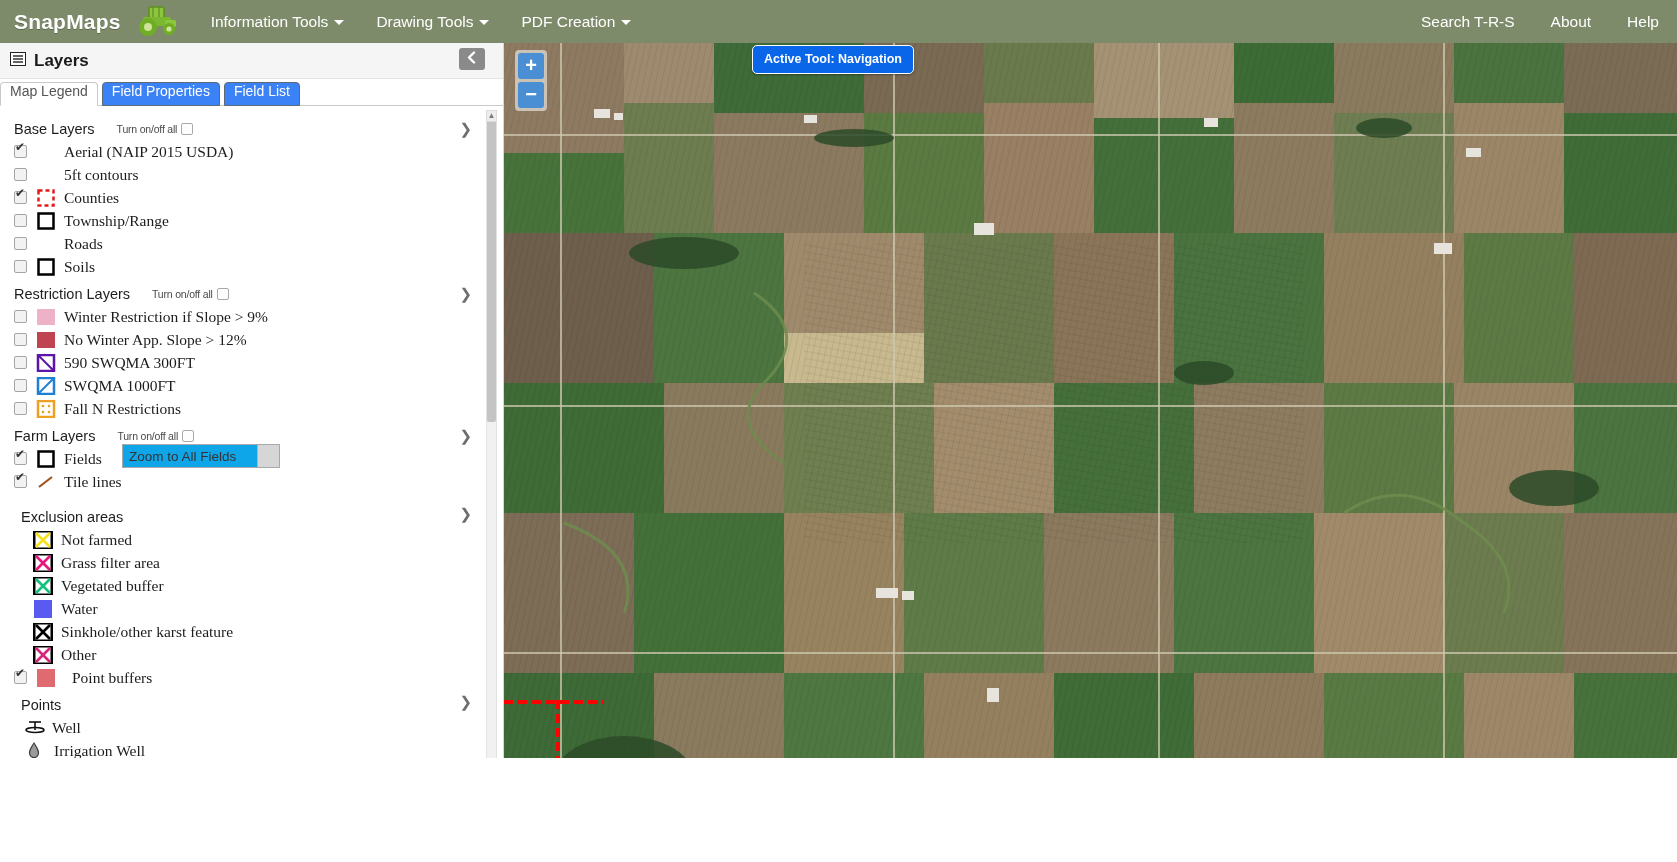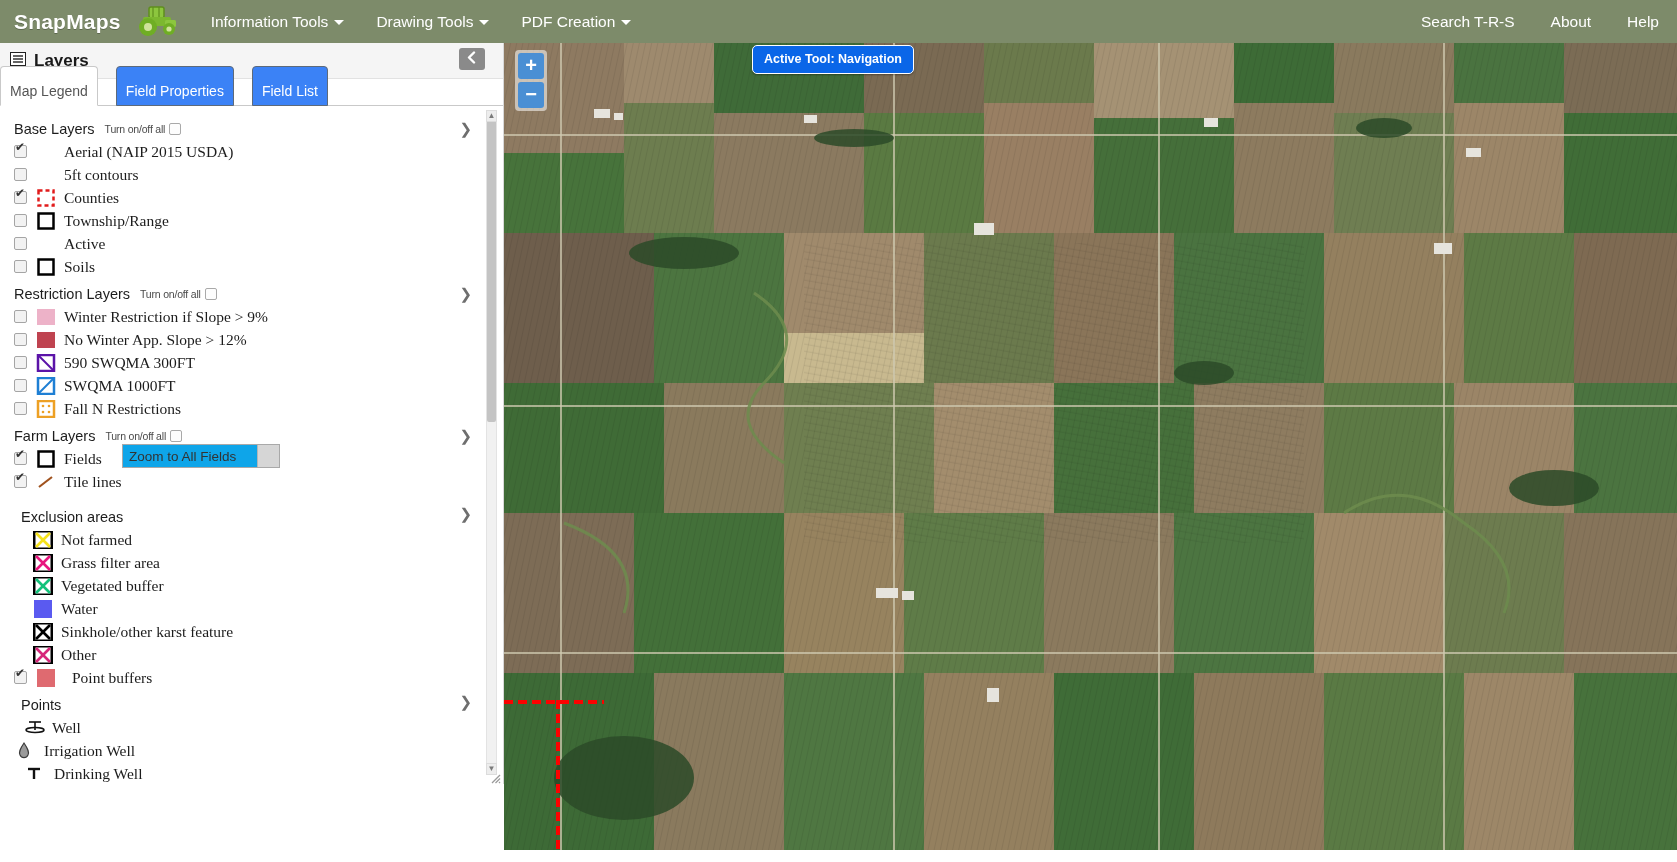--- a/index.html
+++ b/index.html
@@ -3,21 +3,21 @@
 <meta charset="utf-8">
 <style>
   * { box-sizing: border-box; }
   html, body {
     margin: 0; padding: 0;
     width: 1677px; height: 862px;
     overflow: hidden;
     font-family: "Liberation Sans", sans-serif;
     background: #ffffff;
   }
-  #app { position: relative; width: 1677px; height: 850px; overflow: hidden; }
+  #app { position: relative; width: 1677px; height: 758px; overflow: hidden; }
 
   
   #navbar {
     position: absolute; top: 0; left: 0; width: 1677px; height: 43px;
     background: #7d8b6a;
     display: flex; align-items: center;
     z-index: 60;
   }
   #navbar .brand {
     color: #ffffff; font-size: 21px; font-weight: bold;
@@ -110,24 +110,24 @@
     display: flex; align-items: center; justify-content: center;
   }
 
   
   #tabs {
     height: 27px; background: #ffffff;
     border-bottom: 1px solid #c9c9c9;
     display: flex; align-items: flex-end; padding-left: 0px;
   }
   #tabs .tab {
-    font-size: 14px; padding: 16px 9px 5px 9px;
+    font-size: 14px; padding: 0 9px 5px 9px;
     border: 1px solid #c9c9c9;
     border-top-left-radius: 4px; border-top-right-radius: 4px;
-    margin-right: 18px; cursor: pointer; line-height: 17px;
+    margin-right: 4px; cursor: pointer; line-height: 17px;
     position: relative; bottom: -1px;
   }
   #tabs .tab.active {
     background: #ffffff; color: #555; border-bottom-color: #ffffff;
   }
   #tabs .tab.inactive {
     background: #3b82f6; color: #ffffff; border-color: #5d6a7a;
   }
 
   
@@ -138,21 +138,21 @@
     padding: 14px 0 0 0;
     background: #fff;
   }
   .group-head {
     position: relative;
     font-size: 14.5px; color: #222;
     padding: 0 0 3px 14px;
     display: flex; align-items: center; height: 20px;
   }
   .group-head .gname { font-size: 14.5px; color: #1d1d1d; }
-  .group-head .gturn { font-size: 10.5px; color: #4a4a4a; margin-left: 10px; letter-spacing: -.2px; }
+  .group-head .gturn { font-size: 10.5px; color: #4a4a4a; margin-left: 22px; letter-spacing: -.2px; }
   .group-head .gcb {
     width: 12px; height: 12px; border: 1px solid #a9a9a9;
     background: #fdfdfd; margin-left: 4px; border-radius: 2px;
   }
   .chevron {
     position: absolute; right: 31px; top: 2px;
     color: #6e6e6e; font-size: 15px; line-height: 14px; cursor: pointer;
     font-family: "DejaVu Sans", sans-serif;
   }
 
@@ -453,21 +453,21 @@
         <span class="sw">
           <svg width="20" height="18">
               <rect x="2.5" y="1.5" width="15" height="15" fill="#fff" stroke="#000" stroke-width="2.5"></rect>
             </svg>
         </span>
         <span class="lbl">Township/Range</span>
       </div>
       <div class="row">
         <span class="cb"></span>
         <span class="sw"></span>
-        <span class="lbl">Active</span>
+        <span class="lbl">Roads</span>
       </div>
       <div class="row">
         <span class="cb"></span>
         <span class="sw">
           <svg width="20" height="18">
               <rect x="2.5" y="1.5" width="15" height="15" fill="#fff" stroke="#000" stroke-width="2.5"></rect>
             </svg>
         </span>
         <span class="lbl">Soils</span>
       </div>
@@ -640,21 +640,21 @@
       <div class="row" style="padding-left:24px">
         <span class="sw">
           <svg width="22" height="16" viewBox="0 0 22 16">
             <ellipse cx="11" cy="11" rx="9" ry="2.5" fill="none" stroke="#111" stroke-width="1.6"></ellipse>
             <line x1="11" y1="3" x2="11" y2="11" stroke="#111" stroke-width="1.6"></line>
             <line x1="5" y1="3" x2="17" y2="3" stroke="#111" stroke-width="1.6"></line>
           </svg>
         </span>
         <span class="lbl">Well</span>
       </div>
-      <div class="row" style="padding-left:16px">
+      <div class="row" style="padding-left:26px">
         <span class="sw">
           <svg width="16" height="18" viewBox="0 0 16 18">
             <path d="M8 1 C4 7 2.5 10 4 13 C5.5 16.5 10.5 16.5 12 13 C13.5 10 12 7 8 1 Z" fill="#9a9a9a" stroke="#3a3a3a" stroke-width="1.1"></path>
           </svg>
         </span>
         <span class="lbl">Irrigation Well</span>
       </div>
       <div class="row" style="padding-left:26px">
         <span class="sw">
           <svg width="16" height="16" viewBox="0 0 16 16">

